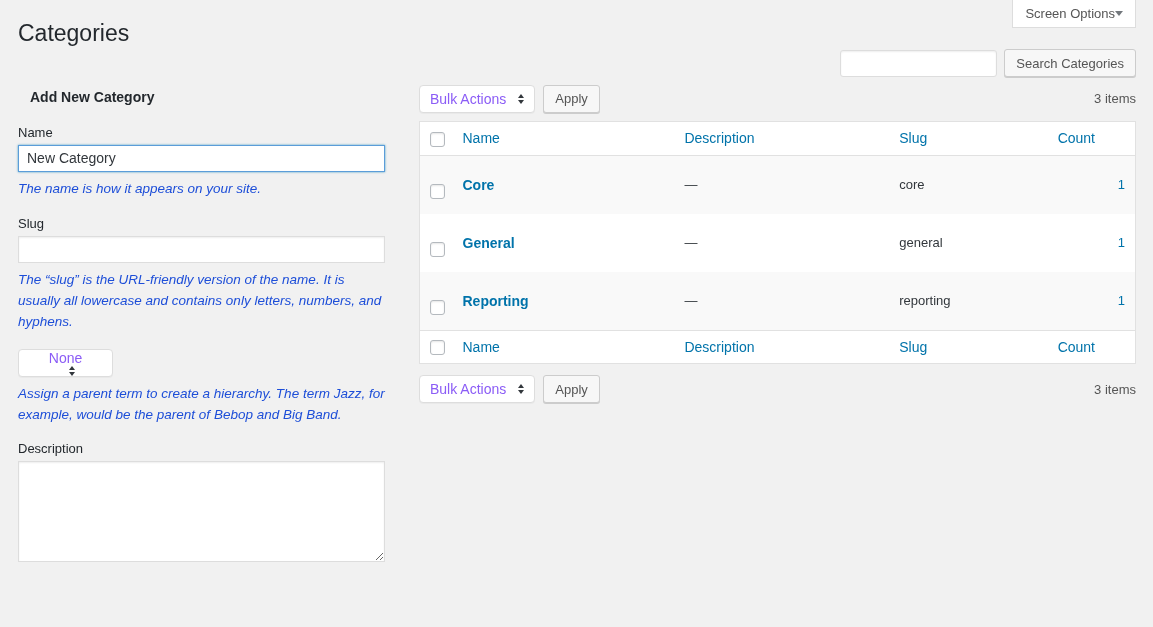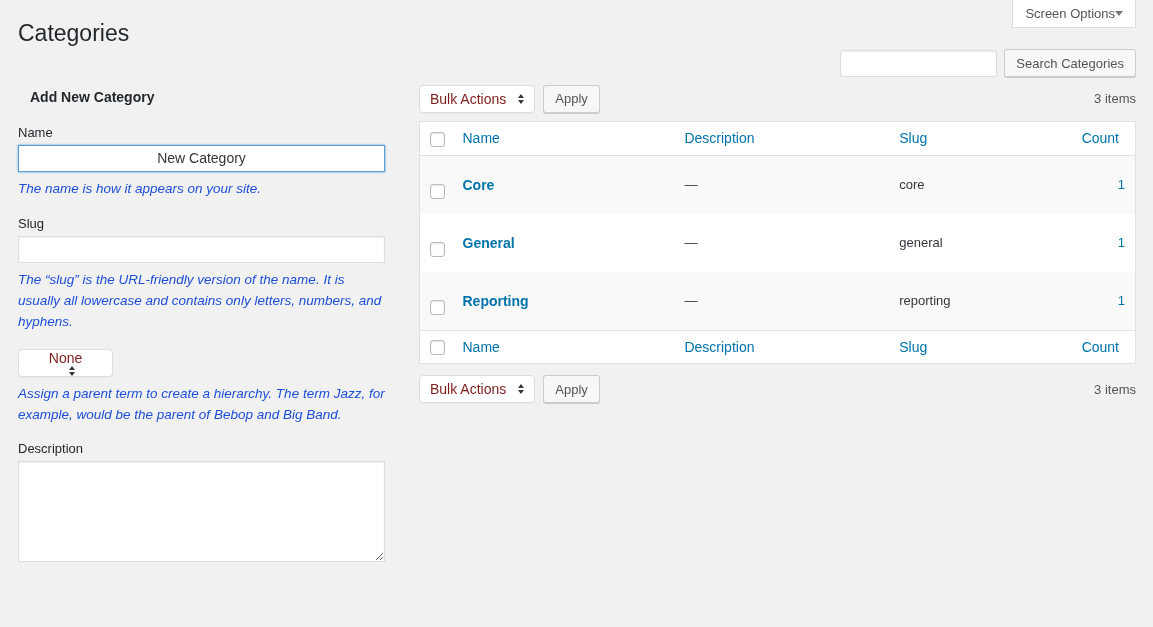--- a/index.html
+++ b/index.html
@@ -115,21 +115,20 @@
     height: 27px;
     border: 1px solid #ddd;
     border-radius: 0;
     background: #fff;
     padding: 0 8px;
     font-family: inherit;
     font-size: 14px;
     color: #32373c;
     box-shadow: inset 0 1px 2px rgba(0,0,0,.07);
     outline: none;
-    text-align: center;
   }
   .form-field input.focused {
     border-color: #5b9dd9;
     box-shadow: 0 0 2px rgba(30,140,190,.8);
   }
   .form-field textarea {
     width: 100%;
     height: 101px;
     border: 1px solid #ddd;
     background: #fff;
@@ -151,21 +150,21 @@
   
   .select {
     display: inline-flex;
     align-items: center;
     height: 28px;
     background: #fff;
     border: 1px solid #ddd;
     border-radius: 4px;
     padding: 0 10px;
     font-size: 14px;
-    color: #7f1d1d;
+    color: #8b5cf6;
     cursor: pointer;
     box-shadow: 0 1px 0 rgba(0,0,0,.03);
     white-space: nowrap;
   }
   .select .select-arrows {
     display: inline-flex;
     flex-direction: column;
     align-items: center;
     margin-left: 12px;
   }
@@ -228,21 +227,21 @@
     vertical-align: middle;
   }
   .wp-list-table tbody tr:nth-child(odd) { background: #f9f9f9; }
   .col-cb { width: 33px; }
   .col-name { width: 31%; }
   .col-desc { width: 30%; }
   .col-slug { width: 21%; }
   .col-count { width: auto; }
   th.cb-cell, td.cb-cell { padding: 8px 0 8px 10px; }
   td.cb-cell { padding-top: 20px; }
-  .count-cell, th.count-head { text-align: right; padding-right: 16px; }
+  .count-cell, th.count-head { text-align: right; padding-right: 40px; }
   .row-title {
     color: #0073aa;
     font-weight: 700;
     font-size: 14px;
     text-decoration: none;
     cursor: pointer;
   }
   .count-link { color: #0073aa; text-decoration: none; cursor: pointer; }
 
   .checkbox {

